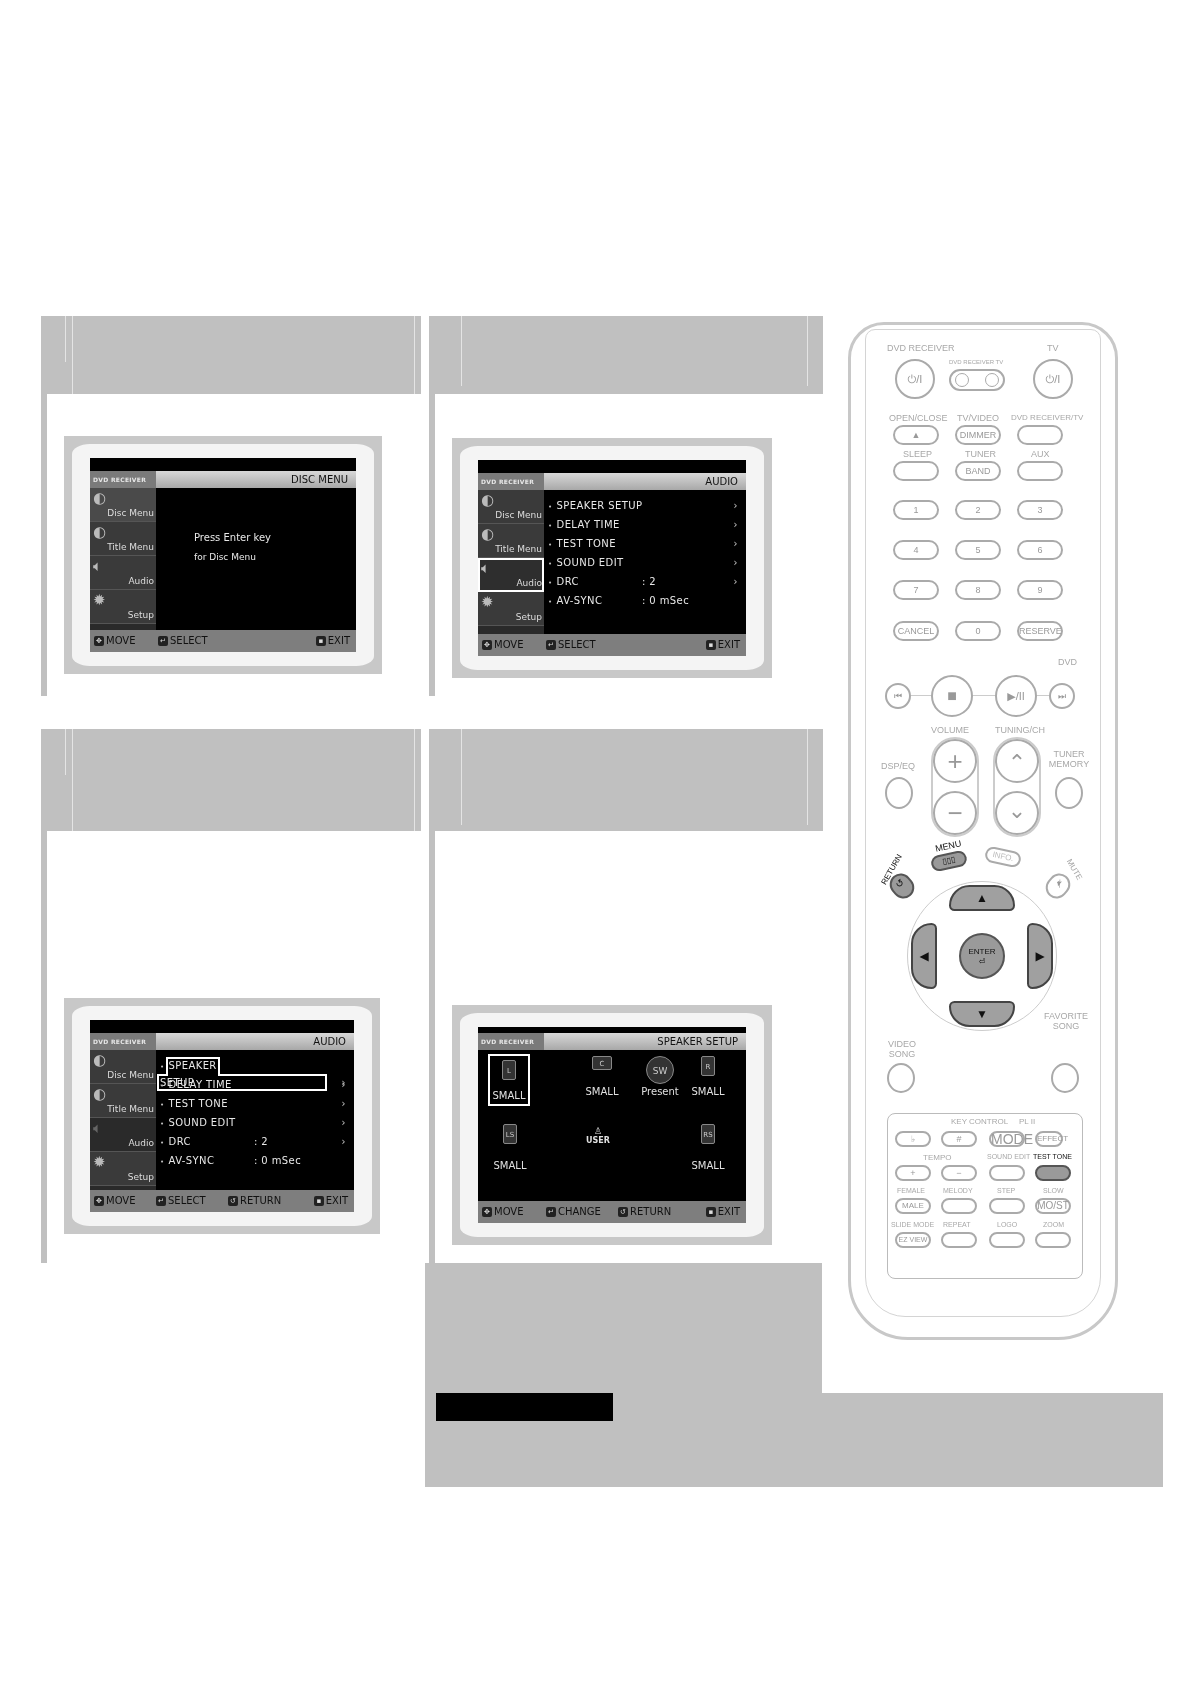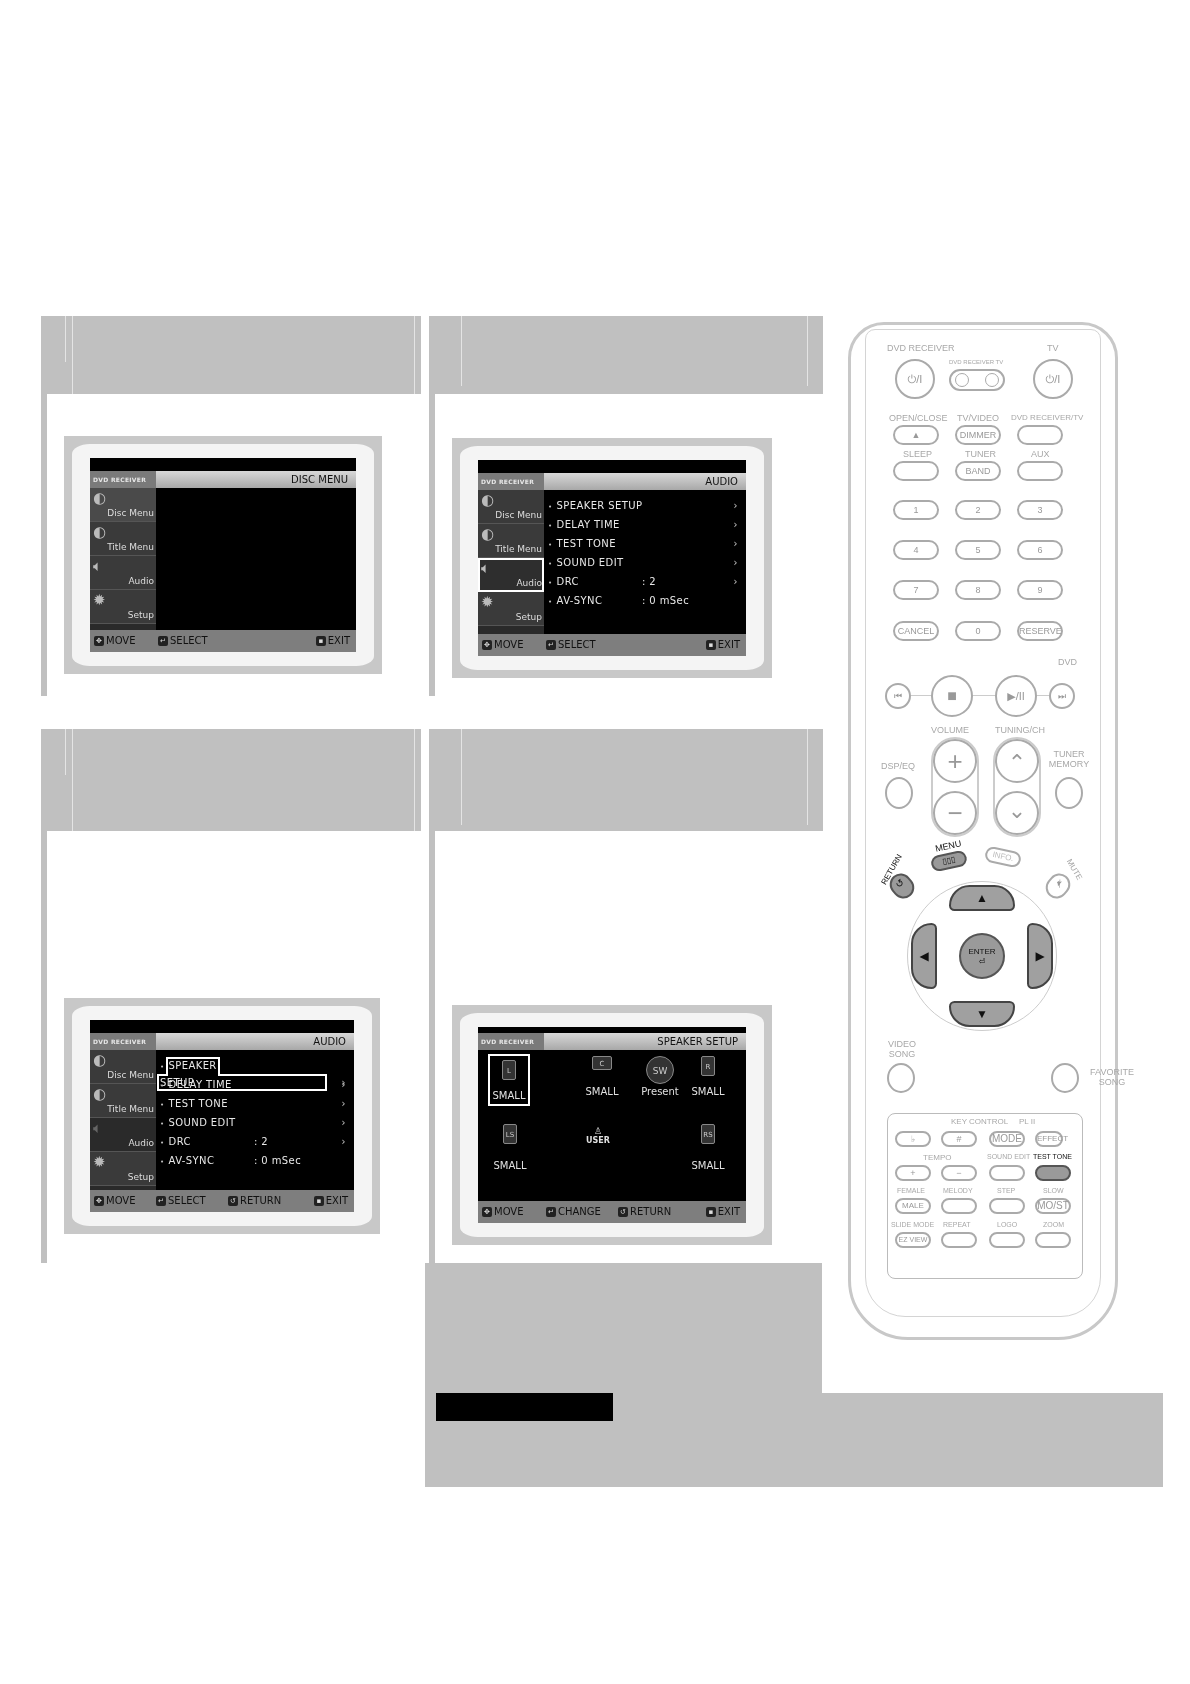--- a/index.html
+++ b/index.html
@@ -100,20 +100,24 @@
       </div>
       <div class="side-item" style="top:68px;">
         <span class="si-icon">🔈︎</span>
         <span class="si-label">Audio</span>
       </div>
       <div class="side-item" style="top:102px;">
         <span class="si-icon">✹</span>
         <span class="si-label">Setup</span>
       </div>
     </div>
+    <div class="osd-body">
+      <div style="position:absolute; left:38px; top:44px; font-size:10px;">Press Enter key</div>
+      <div style="position:absolute; left:38px; top:64px; font-size:9px;">for Disc Menu</div>
+    </div>
     <div class="osd-foot">
       <span class="fb" style="left:4px;">
           <span class="fi">✥</span>
           <span>MOVE</span>
         </span>
       <span class="fb" style="left:68px;">
           <span class="fi">↵</span>
           <span>SELECT</span>
         </span>
       <span class="fb" style="right:6px;">
@@ -365,29 +369,29 @@
   <div class="dpad-seg" style="left:60px; top:598px; width:26px; height:66px; border-radius:30px 8px 8px 30px;">
       <span>◀</span>
     </div>
   <div class="dpad-seg" style="left:176px; top:598px; width:26px; height:66px; border-radius:8px 30px 30px 8px;">
       <span>▶</span>
     </div>
   <div class="rround rdark" style="left:108px; top:608px; width:46px; height:46px; font-size:8px; line-height:10px; padding-top:12px;"><span>ENTER</span><br><span>⏎</span></div>
 
   <div class="rlbl" style="left:28px; top:714px; width:46px; white-space:normal; line-height:10px;">VIDEO SONG</div>
   <div class="rround" style="left:36px; top:738px; width:28px; height:30px;"></div>
-  <div class="rlbl" style="left:190px; top:742px; width:50px; white-space:normal; line-height:10px;margin-left:46px;">FAVORITE SONG</div>
+  <div class="rlbl" style="left:190px; top:686px; width:50px; white-space:normal; line-height:10px;">FAVORITE SONG</div>
   <div class="rround" style="left:200px; top:738px; width:28px; height:30px;"></div>
 
   <div class="sub-panel" style="left:36px; top:788px; width:196px; height:166px;"></div>
   <div class="rlbl" style="left:62px; top:792px; font-size:8px;padding-left:38px;">KEY CONTROL</div>
   <div class="rlbl" style="left:168px; top:792px; font-size:8px;">PL II</div>
   <div class="rbtn" style="left:44px; top:806px; width:36px; height:16px; line-height:12px;"><span>♭</span></div>
   <div class="rbtn" style="left:90px; top:806px; width:36px; height:16px; line-height:12px;"><span>#</span></div>
-  <div class="rbtn" style="left:138px; top:806px; width:36px; height:16px; line-height:12px; font-size:10px;"><span>MODE</span></div>
+  <div class="rbtn" style="left:138px; top:806px; width:36px; height:16px; line-height:12px; font-size:14px;"><span>MODE</span></div>
   <div class="rbtn" style="left:184px; top:806px; width:28px; height:16px; line-height:12px; font-size:8px;"><span>EFFECT</span></div>
 
   <div class="rlbl" style="left:72px; top:828px; font-size:8px;">TEMPO</div>
   <div class="rlbl" style="left:136px; top:828px; font-size:7px;">SOUND EDIT</div>
   <div class="rlbl" style="left:182px; top:828px; font-size:7px; color:#111;">TEST TONE</div>
   <div class="rbtn" style="left:44px; top:840px; width:36px; height:16px; line-height:12px;"><span>+</span></div>
   <div class="rbtn" style="left:90px; top:840px; width:36px; height:16px; line-height:12px;"><span>−</span></div>
   <div class="rbtn" style="left:138px; top:840px; width:36px; height:16px;"></div>
   <div class="rbtn rdark" style="left:184px; top:840px; width:36px; height:16px;"></div>
 

